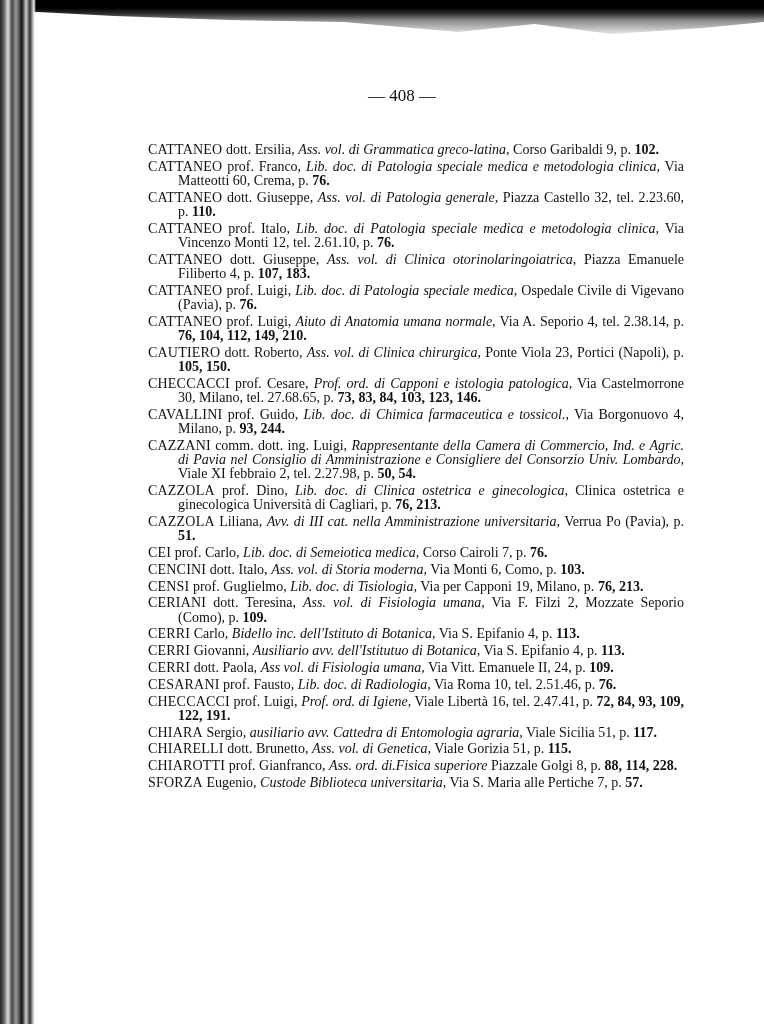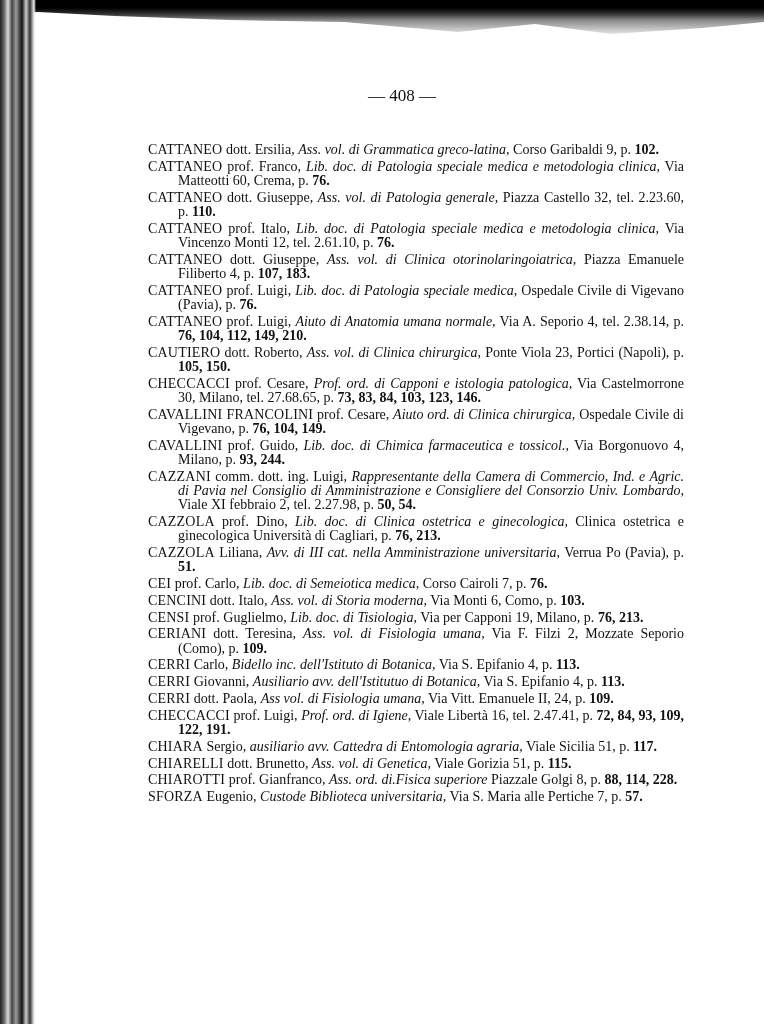--- a/index.html
+++ b/index.html
@@ -47,30 +47,30 @@
 <div class="entries" id="entries">
     <div class="entry"><span class="surname">CATTANEO</span><span class="plain"> dott. Ersilia, </span><span class="role">Ass. vol. di Grammatica greco-latina,</span><span class="plain"> Corso Garibaldi 9, p. </span><span class="pages">102.</span></div>
     <div class="entry"><span class="surname">CATTANEO</span><span class="plain"> prof. Franco, </span><span class="role">Lib. doc. di Patologia speciale medica e metodologia clinica,</span><span class="plain"> Via Matteotti 60, Crema, p. </span><span class="pages">76.</span></div>
     <div class="entry"><span class="surname">CATTANEO</span><span class="plain"> dott. Giuseppe, </span><span class="role">Ass. vol. di Patologia generale,</span><span class="plain"> Piazza Castello 32, tel. 2.23.60, p. </span><span class="pages">110.</span></div>
     <div class="entry"><span class="surname">CATTANEO</span><span class="plain"> prof. Italo, </span><span class="role">Lib. doc. di Patologia speciale medica e metodologia clinica,</span><span class="plain"> Via Vincenzo Monti 12, tel. 2.61.10, p. </span><span class="pages">76.</span></div>
     <div class="entry"><span class="surname">CATTANEO</span><span class="plain"> dott. Giuseppe, </span><span class="role">Ass. vol. di Clinica otorinolaringoiatrica,</span><span class="plain"> Piazza Emanuele Filiberto 4, p. </span><span class="pages">107, 183.</span></div>
     <div class="entry"><span class="surname">CATTANEO</span><span class="plain"> prof. Luigi, </span><span class="role">Lib. doc. di Patologia speciale medica,</span><span class="plain"> Ospedale Civile di Vigevano (Pavia), p. </span><span class="pages">76.</span></div>
     <div class="entry"><span class="surname">CATTANEO</span><span class="plain"> prof. Luigi, </span><span class="role">Aiuto di Anatomia umana normale,</span><span class="plain"> Via A. Seporio 4, tel. 2.38.14, p. </span><span class="pages">76, 104, 112, 149, 210.</span></div>
     <div class="entry"><span class="surname">CAUTIERO</span><span class="plain"> dott. Roberto, </span><span class="role">Ass. vol. di Clinica chirurgica,</span><span class="plain"> Ponte Viola 23, Portici (Napoli), p. </span><span class="pages">105, 150.</span></div>
     <div class="entry"><span class="surname">CHECCACCI</span><span class="plain"> prof. Cesare, </span><span class="role">Prof. ord. di Capponi e istologia patologica,</span><span class="plain"> Via Castelmorrone 30, Milano, tel. 27.68.65, p. </span><span class="pages">73, 83, 84, 103, 123, 146.</span></div>
-    <div class="entry"><span class="surname">CAVALLINI FRANCOLINI</span><span class="plain"> prof. Cesare, </span><span class="role">Aiuto ord. di Clinica chirurgica,</span><span class="plain"> Ospedale Civile di Vigevano, p. </span><span class="pages">76, 104, 149.</span></div>
     <div class="entry"><span class="surname">CAVALLINI</span><span class="plain"> prof. Guido, </span><span class="role">Lib. doc. di Chimica farmaceutica e tossicol.,</span><span class="plain"> Via Borgonuovo 4, Milano, p. </span><span class="pages">93, 244.</span></div>
     <div class="entry"><span class="surname">CAZZANI</span><span class="plain"> comm. dott. ing. Luigi, </span><span class="role">Rappresentante della Camera di Commercio, Ind. e Agric. di Pavia nel Consiglio di Amministrazione e Consigliere del Consorzio Univ. Lombardo,</span><span class="plain"> Viale XI febbraio 2, tel. 2.27.98, p. </span><span class="pages">50, 54.</span></div>
     <div class="entry"><span class="surname">CAZZOLA</span><span class="plain"> prof. Dino, </span><span class="role">Lib. doc. di Clinica ostetrica e ginecologica,</span><span class="plain"> Clinica ostetrica e ginecologica Università di Cagliari, p. </span><span class="pages">76, 213.</span></div>
     <div class="entry"><span class="surname">CAZZOLA</span><span class="plain"> Liliana, </span><span class="role">Avv. di III cat. nella Amministrazione universitaria,</span><span class="plain"> Verrua Po (Pavia), p. </span><span class="pages">51.</span></div>
     <div class="entry"><span class="surname">CEI</span><span class="plain"> prof. Carlo, </span><span class="role">Lib. doc. di Semeiotica medica,</span><span class="plain"> Corso Cairoli 7, p. </span><span class="pages">76.</span></div>
     <div class="entry"><span class="surname">CENCINI</span><span class="plain"> dott. Italo, </span><span class="role">Ass. vol. di Storia moderna,</span><span class="plain"> Via Monti 6, Como, p. </span><span class="pages">103.</span></div>
     <div class="entry"><span class="surname">CENSI</span><span class="plain"> prof. Guglielmo, </span><span class="role">Lib. doc. di Tisiologia,</span><span class="plain"> Via per Capponi 19, Milano, p. </span><span class="pages">76, 213.</span></div>
     <div class="entry"><span class="surname">CERIANI</span><span class="plain"> dott. Teresina, </span><span class="role">Ass. vol. di Fisiologia umana,</span><span class="plain"> Via F. Filzi 2, Mozzate Seporio (Como), p. </span><span class="pages">109.</span></div>
     <div class="entry"><span class="surname">CERRI</span><span class="plain"> Carlo, </span><span class="role">Bidello inc. dell'Istituto di Botanica,</span><span class="plain"> Via S. Epifanio 4, p. </span><span class="pages">113.</span></div>
     <div class="entry"><span class="surname">CERRI</span><span class="plain"> Giovanni, </span><span class="role">Ausiliario avv. dell'Istitutuo di Botanica,</span><span class="plain"> Via S. Epifanio 4, p. </span><span class="pages">113.</span></div>
     <div class="entry"><span class="surname">CERRI</span><span class="plain"> dott. Paola, </span><span class="role">Ass vol. di Fisiologia umana,</span><span class="plain"> Via Vitt. Emanuele II, 24, p. </span><span class="pages">109.</span></div>
+    <div class="entry"><span class="surname">CESARANI</span><span class="plain"> prof. Fausto, </span><span class="role">Lib. doc. di Radiologia,</span><span class="plain"> Via Roma 10, tel. 2.51.46, p. </span><span class="pages">76.</span></div>
     <div class="entry"><span class="surname">CHECCACCI</span><span class="plain"> prof. Luigi, </span><span class="role">Prof. ord. di Igiene,</span><span class="plain"> Viale Libertà 16, tel. 2.47.41, p. </span><span class="pages">72, 84, 93, 109, 122, 191.</span></div>
     <div class="entry"><span class="surname">CHIARA</span><span class="plain"> Sergio, </span><span class="role">ausiliario avv. Cattedra di Entomologia agraria,</span><span class="plain"> Viale Sicilia 51, p. </span><span class="pages">117.</span></div>
     <div class="entry"><span class="surname">CHIARELLI</span><span class="plain"> dott. Brunetto, </span><span class="role">Ass. vol. di Genetica,</span><span class="plain"> Viale Gorizia 51, p. </span><span class="pages">115.</span></div>
     <div class="entry"><span class="surname">CHIAROTTI</span><span class="plain"> prof. Gianfranco, </span><span class="role">Ass. ord. di.Fisica superiore</span><span class="plain"> Piazzale Golgi 8, p. </span><span class="pages">88, 114, 228.</span></div>
     <div class="entry"><span class="surname">SFORZA</span><span class="plain"> Eugenio, </span><span class="role">Custode Biblioteca universitaria,</span><span class="plain"> Via S. Maria alle Pertiche 7, p. </span><span class="pages">57.</span></div>
   </div>
 
 </body></html>

